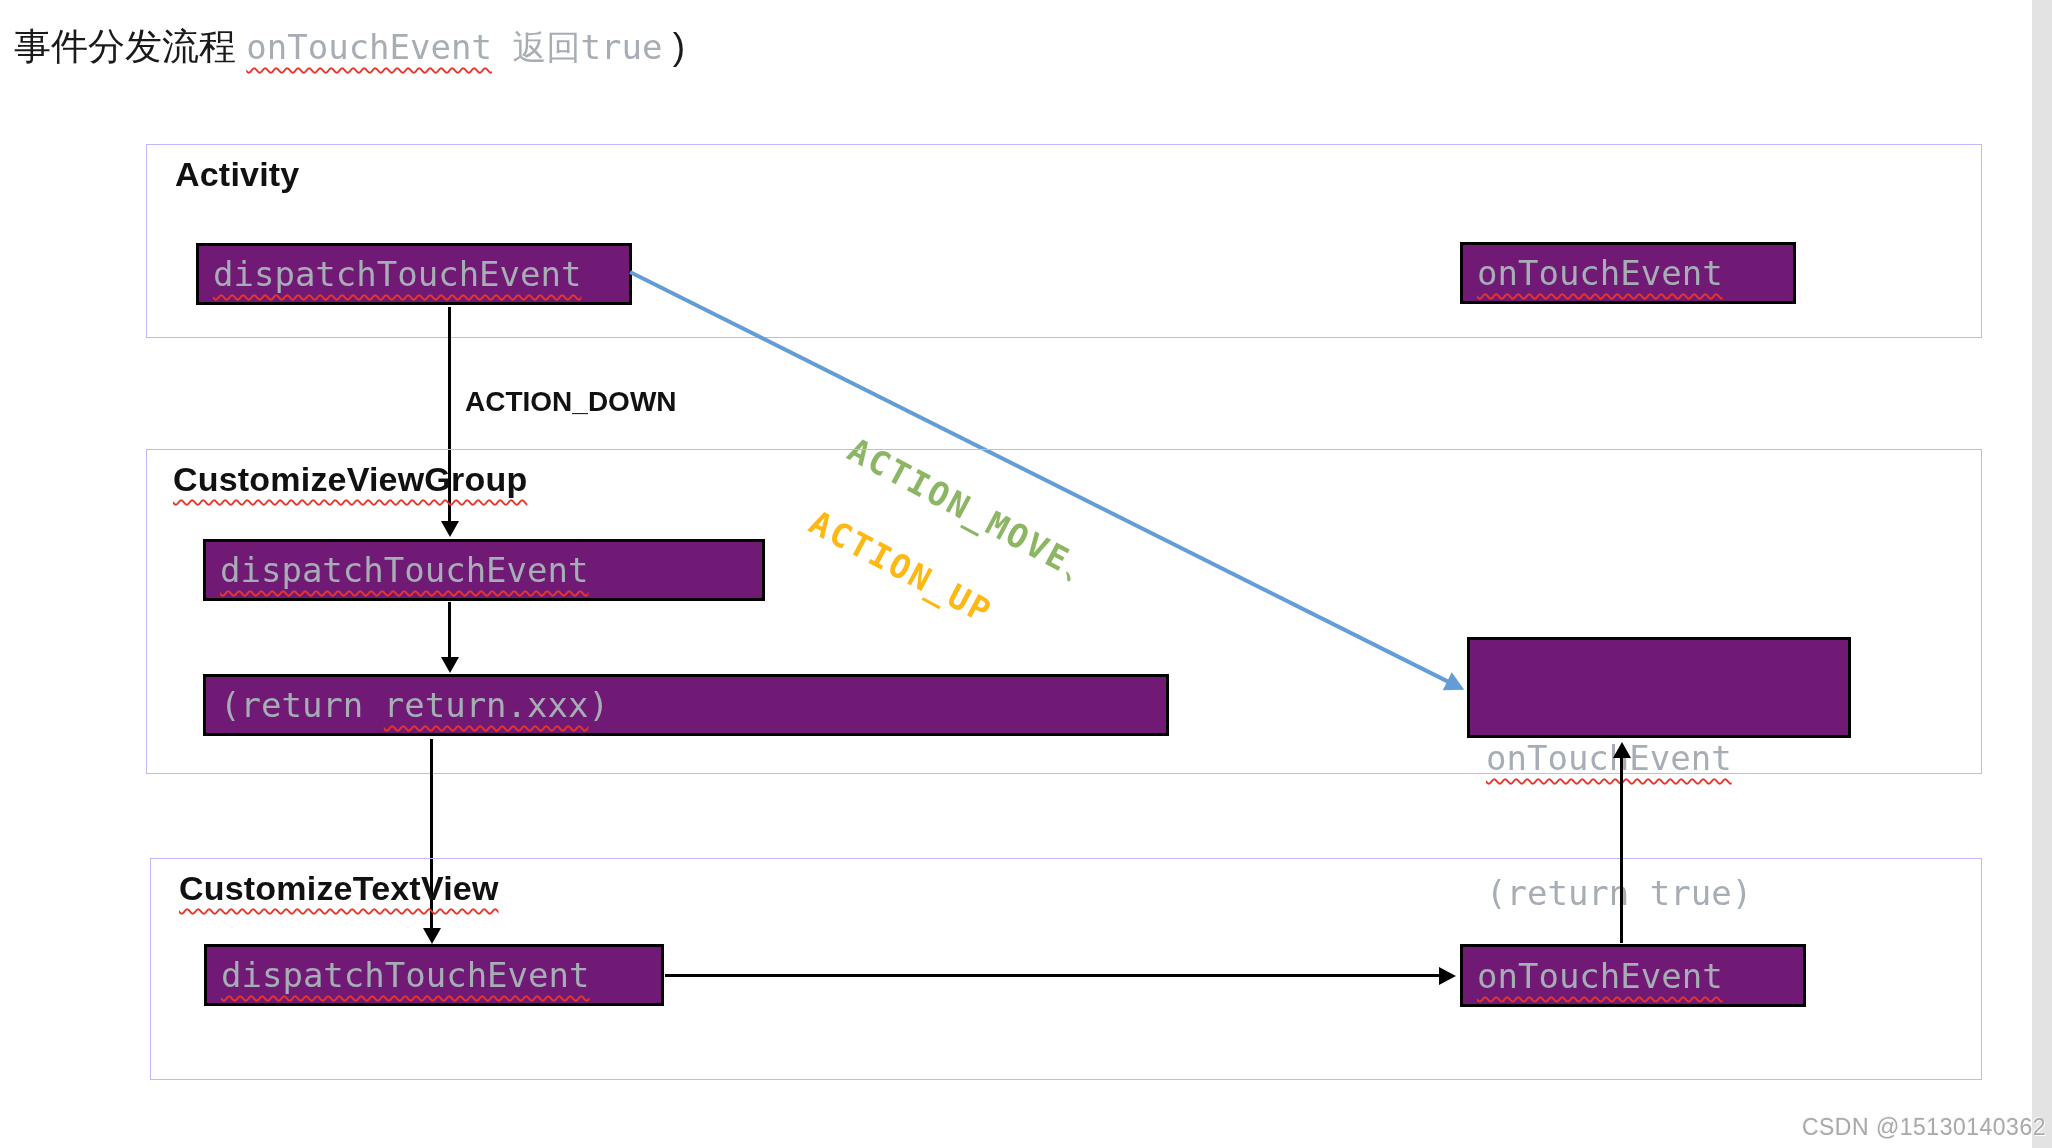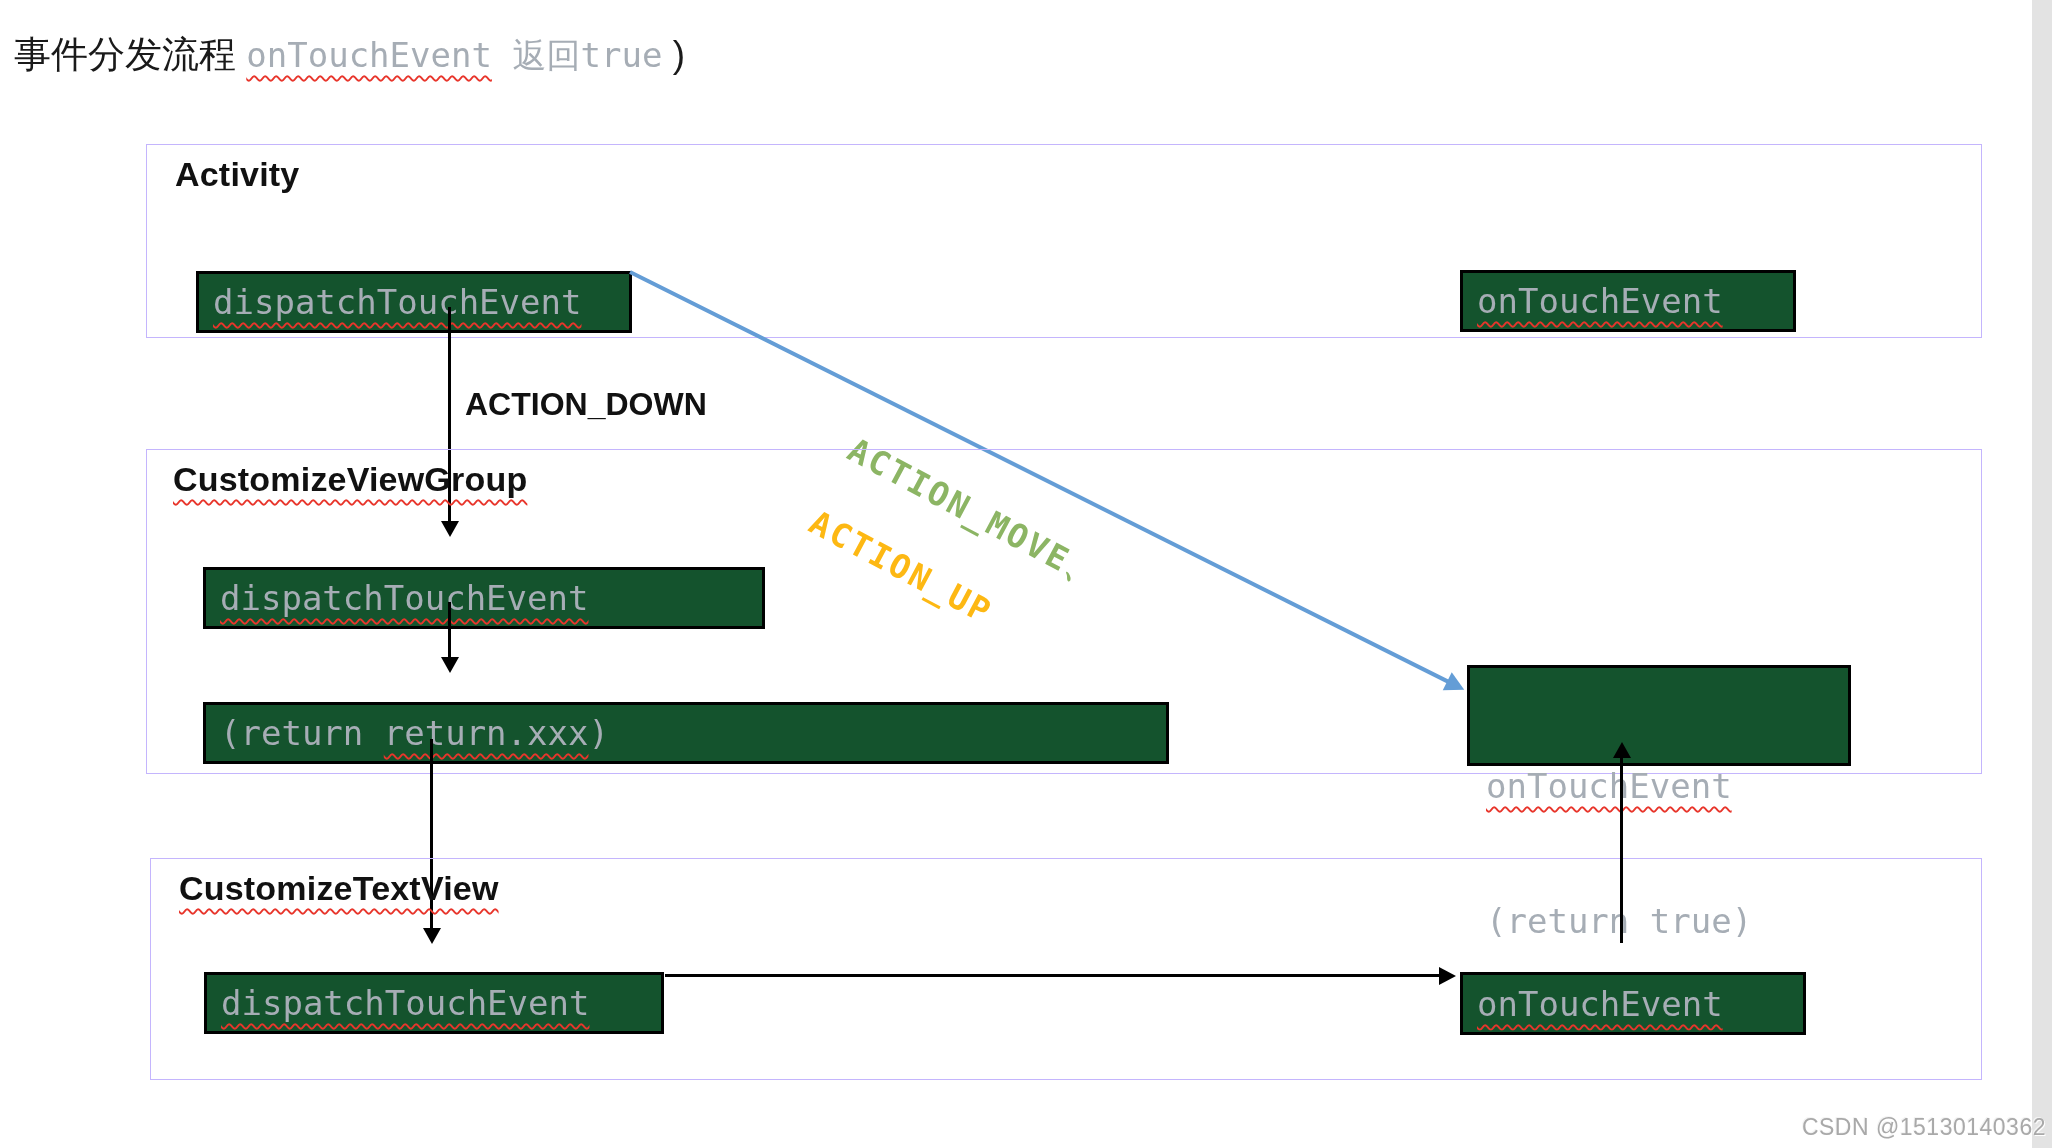--- a/index.html
+++ b/index.html
@@ -9,45 +9,45 @@
     background:#ffffff; overflow:hidden;
     font-family:"Liberation Sans", sans-serif;
   }
 
   
   .title-row {
     position:absolute; left:14px; top:22px;
     display:flex; align-items:baseline; white-space:pre;
     font-size:37px; color:#1a1a1a;
   }
-  .t-black { color:#1a1a1a;margin-top:8px; }
+  .t-black { color:#1a1a1a; }
   .t-code  { font-family:"DejaVu Sans Mono","Liberation Mono",monospace; color:#a6adb5; font-size:34px; }
 
   .sq {
     text-decoration-line:underline;
     text-decoration-style:wavy;
     text-decoration-color:#e8352b;
     text-decoration-thickness:2.2px;
     text-underline-offset:8px;
     text-decoration-skip-ink:none;
   }
 
   
   .container {
     position:absolute; border:1px solid #c4b5fd; background:transparent;
   }
   .ctr-label {
     position:absolute; font-size:34px; font-weight:600; color:#111;
     white-space:nowrap; letter-spacing:0.2px;
   }
   .node {
-    position:absolute; border:3px solid #000; background:#14532d;
+    position:absolute; border:3px solid #000; background:#701a75;
     display:flex; align-items:center; padding-left:14px;
     font-family:"DejaVu Sans Mono","Liberation Mono",monospace;
-    font-size:34px; color:#a6adb5; white-space:pre;margin-top:28px;
+    font-size:34px; color:#a6adb5; white-space:pre;
   }
   .node-multiline {
     display:block; padding:6px 0 0 16px; line-height:45px;
   }
 
   
   .varrow { position:absolute; width:3px; background:#000; }
   .head-down {
     position:absolute; left:50%; bottom:-15px; transform:translateX(-50%);
     width:0; height:0;
@@ -72,21 +72,21 @@
     background:#649dd6; transform:rotate(26.6deg); transform-origin:left center;
   }
   .blue-head {
     position:absolute; top:50%; right:-17px; transform:translateY(-50%);
     width:0; height:0;
     border-top:10px solid transparent; border-bottom:10px solid transparent;
     border-left:19px solid #649dd6;
   }
 
   .edge-label {
-    position:absolute; font-size:32px; font-weight:600; color:#111; white-space:nowrap;
+    position:absolute; font-size:28px; font-weight:600; color:#111; white-space:nowrap;
   }
   .rot-label {
     position:absolute; left:800px; top:352px;
     transform:rotate(28deg); transform-origin:left top;
     font-family:"DejaVu Sans Mono","Liberation Mono",monospace;
     font-size:33px; font-weight:bold; letter-spacing:2.5px; white-space:pre;
   }
   .move-green { color:#8cb564; }
   .up-gold   { color:#fdb813; }
 

